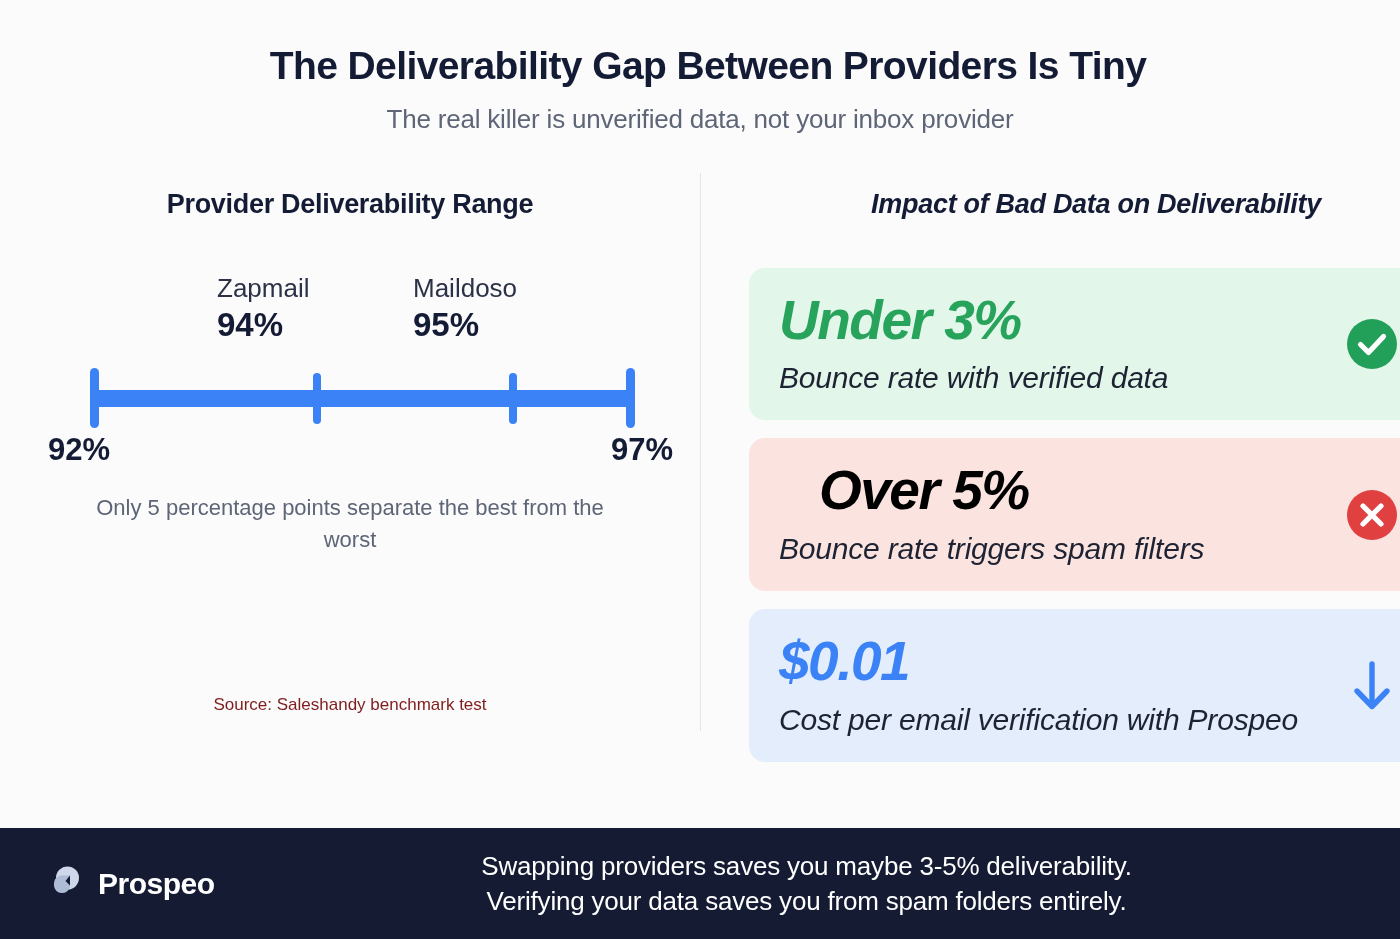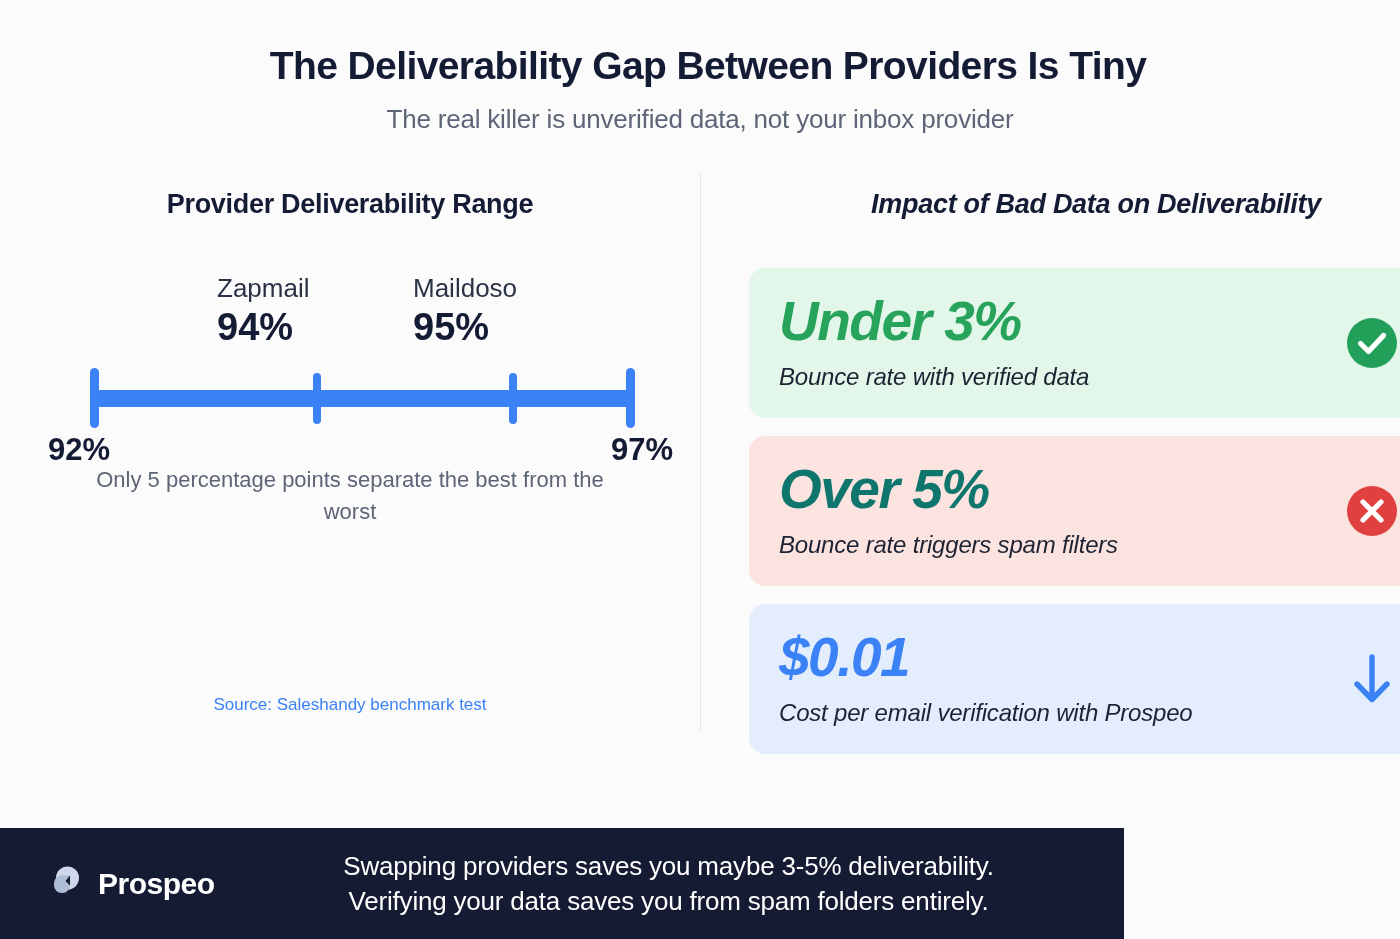--- a/index.html
+++ b/index.html
@@ -77,21 +77,21 @@
     position: absolute;
     transform: translateX(-50%);
     width: 200px;
   }
   .tick-name {
     font-size: 26px;
     color: #2b3245;
     line-height: 1.15;
   }
   .tick-value {
-    font-size: 38px;
+    font-size: 33px;
     font-weight: bold;
     color: #141b34;
     line-height: 1.25;
   }
 
   .range-line {
     position: absolute;
     left: 92px;
     top: 116px;
     width: 541px;
@@ -120,34 +120,35 @@
     position: absolute;
     top: 158px;
     font-size: 31px;
     font-weight: bold;
     color: #141b34;
   }
   .endpoint-left { left: 48px; }
   .endpoint-right { right: 27px; }
 
   .range-caption {
+    margin-top: 28px;
     text-align: center;
     font-size: 22px;
     color: #5d6577;
     line-height: 1.45;
     padding: 0 90px;
   }
   .source-note {
     position: absolute;
     left: 0;
     right: 0;
     top: 524px;
     text-align: center;
     font-size: 17px;
-    color: #3b82f6;
+    color: #7f1d1d;
   }
 
   
   .panel-right {
     position: absolute;
     left: 700px;
     top: 0;
     width: 792px;
     height: 560px;
     font-style: italic;
@@ -171,49 +172,49 @@
     justify-content: center;
   }
   .stat-value {
     font-size: 55px;
     font-weight: bold;
     letter-spacing: -1.5px;
     line-height: 1.05;
   }
   .stat-desc {
     margin-top: 12px;
-    font-size: 24px;
+    font-size: 30px;
     color: #1d2333;
     letter-spacing: -0.2px;
   }
   .card-icon {
     position: absolute;
     right: 30px;
     top: 50%;
     transform: translateY(-50%);
     width: 52px;
     height: 52px;
     display: flex;
     align-items: center;
     justify-content: center;
   }
 
   .card-green { background: #e2f6e9; }
   .card-green .stat-value { color: #28a35c; }
   .card-red { background: #fbe3e0; }
-  .card-red .stat-value { color: #0f766e; }
+  .card-red .stat-value { color: #000000; margin-left: 40px; }
   .card-blue { background: #e3edfb; }
   .card-blue .stat-value { color: #3b82f6; }
 
   
   .footer {
     position: absolute;
     left: 0;
     bottom: 0;
-    width: 1124px;
+    width: 1400px;
     height: 111px;
     background: #141b33;
     display: flex;
     align-items: center;
   }
   .brand {
     display: flex;
     align-items: center;
     gap: 13px;
     margin-left: 45px;

